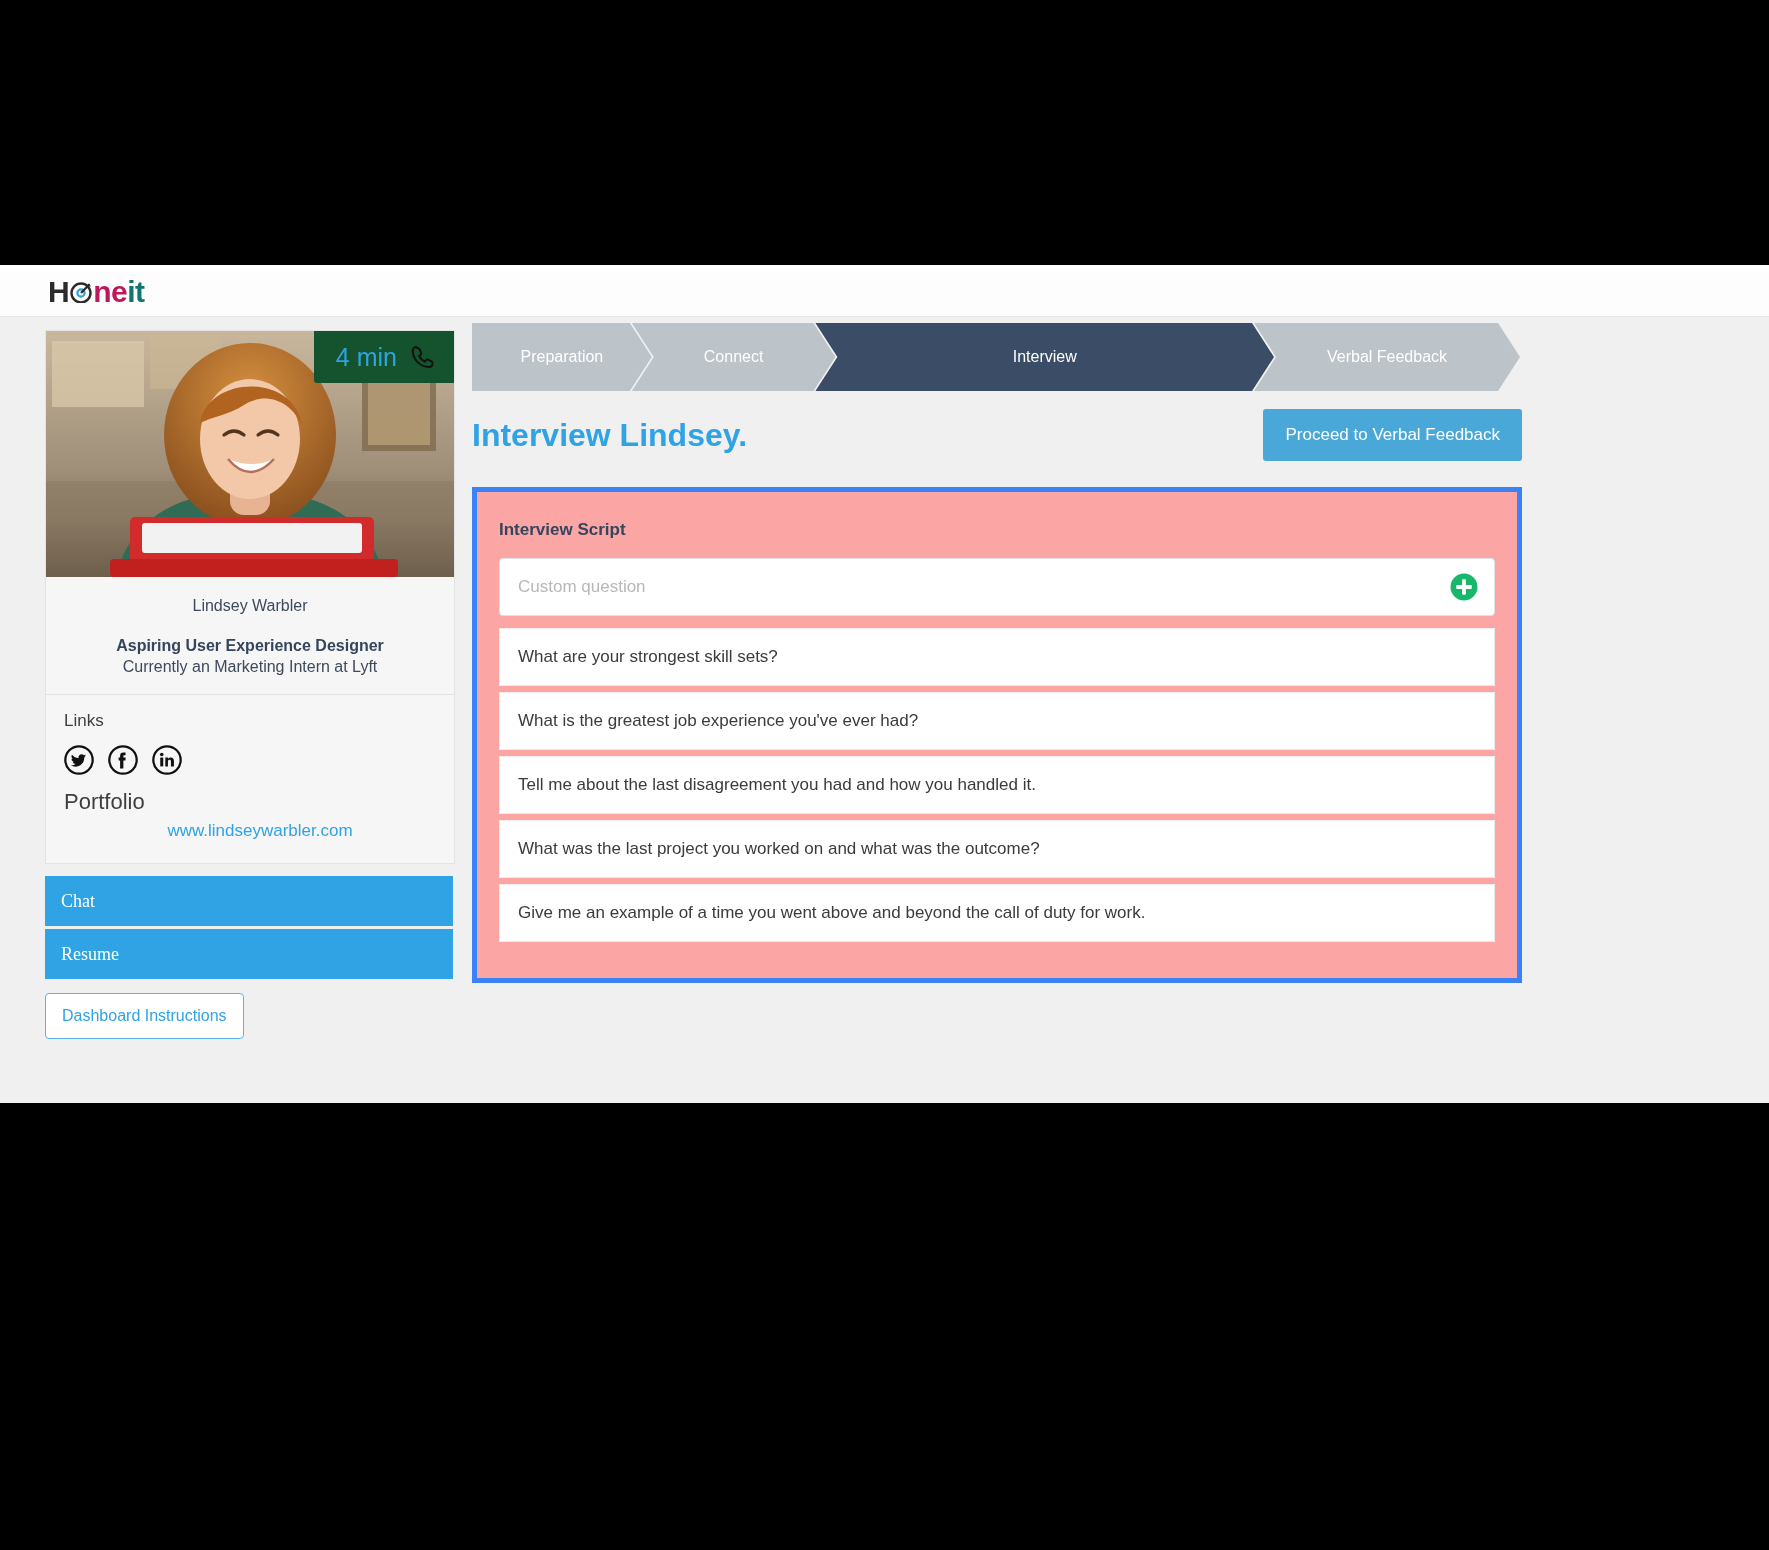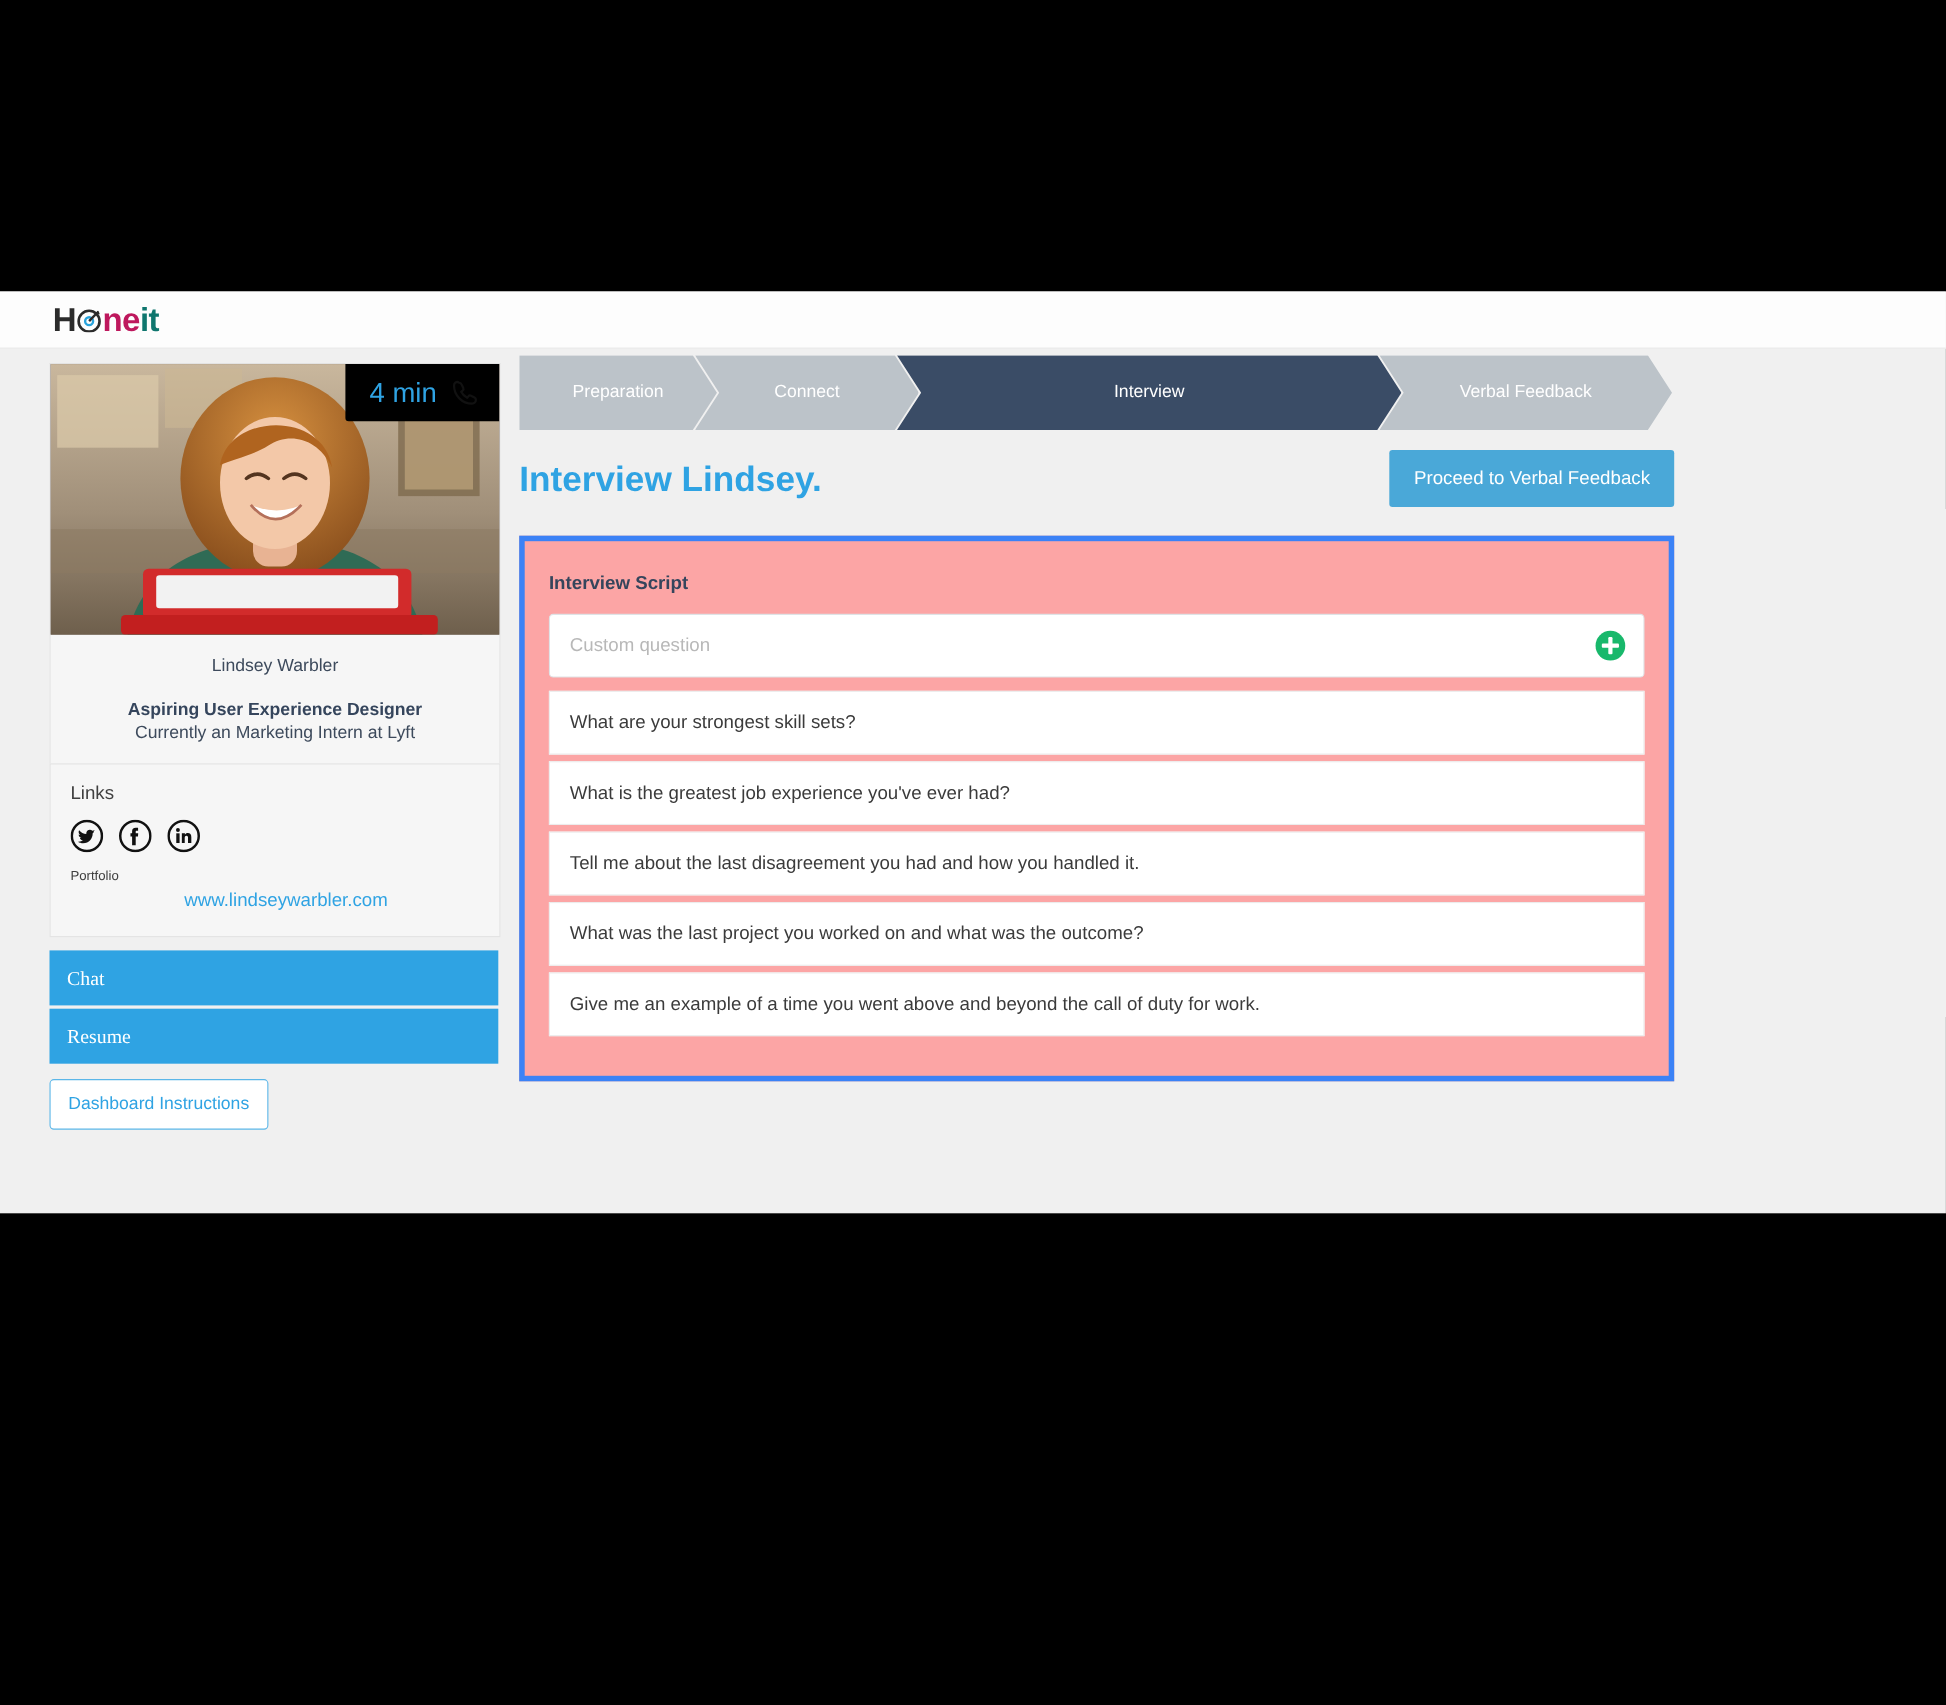--- a/index.html
+++ b/index.html
@@ -57,21 +57,21 @@
     width: 408px; height: 246px;
     overflow: hidden;
     background: #6d5e50;
   }
   .photo {
     position:absolute; left:0; top:0; width:408px; height:246px;
   }
   .timer-badge {
     position: absolute; right: 0; top: 0;
     height: 52px;
-    background: #000000;
+    background: #14532d;
     display: flex; align-items: center; gap: 12px;
     padding: 0 18px 0 22px;
     border-bottom-left-radius: 3px;
   }
   .timer-text { color: #2fa3e3; font-size: 25px; font-weight: 400; }
   .phone-icon { width: 27px; height: 27px; display:block; }
 
   .profile-name {
     text-align: center;
     color: #3d4a5c;
@@ -94,21 +94,21 @@
   }
 
   .links-card {
     background: #f6f6f6;
     border: 1px solid #e3e3e3;
     padding: 16px 18px 22px 18px;
   }
   .links-title { color:#3f3f3f; font-size: 17px; padding-bottom: 10px; }
   .social-row { display:flex; gap: 14px; padding: 4px 0 10px 0; }
   .social-icon { width: 30px; height: 30px; display:block; cursor:pointer; }
-  .portfolio-label { color:#3f3f3f; font-size: 12px; padding-top: 4px; }
+  .portfolio-label { color:#3f3f3f; font-size: 22px; padding-top: 4px; }
   .portfolio-link {
     display:block; color:#2fa3e3; font-size: 17px;
     text-decoration: none; padding: 6px 0 0 20px; text-align: center;
   }
 
   .side-btn {
     display:block; width: 408px; height: 50px;
     background: #2fa3e3; color: #fff;
     font-size: 18px; border: none; text-align: left;
     padding-left: 16px; line-height: 50px;

